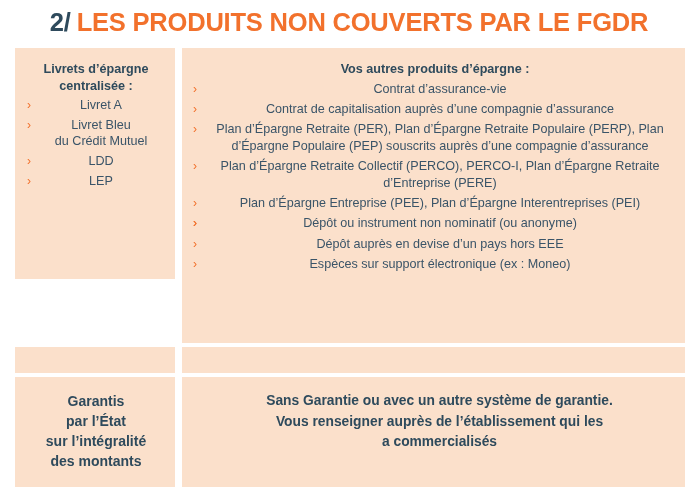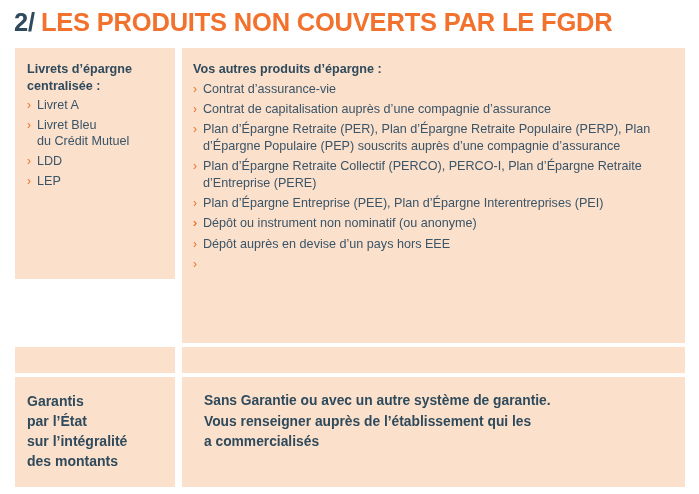--- a/index.html
+++ b/index.html
@@ -13,20 +13,21 @@
     font-family: "Liberation Sans", sans-serif;
     -webkit-font-smoothing: antialiased;
     overflow: hidden;
   }
 
   .page {
     position: relative;
     width: 699px;
     height: 494px;
     background: #ffffff;
+    text-align: center;
   }
 
   
   .title {
     position: absolute;
     left: 14px;
     top: 4px;
     width: 670px;
     height: 36px;
     font-size: 25.5px;
@@ -147,21 +148,21 @@
       <p class="col-head">Vos autres produits d’épargne :</p>
       <ul class="items">
         <li><span class="chev">›</span><span>Contrat d’assurance-vie</span></li>
         <li><span class="chev">›</span><span>Contrat de capitalisation auprès d’une compagnie d’assurance</span></li>
         <li><span class="chev">›</span><span>Plan d’Épargne Retraite (PER), Plan d’Épargne Retraite Populaire (PERP), Plan d’Épargne Populaire (PEP) souscrits auprès d’une compagnie d’assurance</span></li>
         <li><span class="chev">›</span><span>Plan d’Épargne Retraite Collectif (PERCO), PERCO-I, Plan d’Épargne Retraite d’Entreprise (PERE)</span></li>
         <li><span class="chev">›</span><span>Plan d’Épargne Entreprise (PEE), Plan d’Épargne Interentreprises (PEI)</span></li>
         <li><span class="chev">›</span></li>
         <li><span class="chev">›</span><span>Dépôt ou instrument non nominatif (ou anonyme)</span></li>
         <li><span class="chev">›</span><span>Dépôt auprès en devise d’un pays hors EEE</span></li>
-        <li><span class="chev">›</span></li>
+        <li><span class="chev">›</span><span>Espèces sur support électronique (ex : Moneo)</span></li>
       </ul>
     </div>
   </div>
 
   <div class="panel mid-left">
     
   </div>
   <div class="panel mid-right">
     
   </div>

